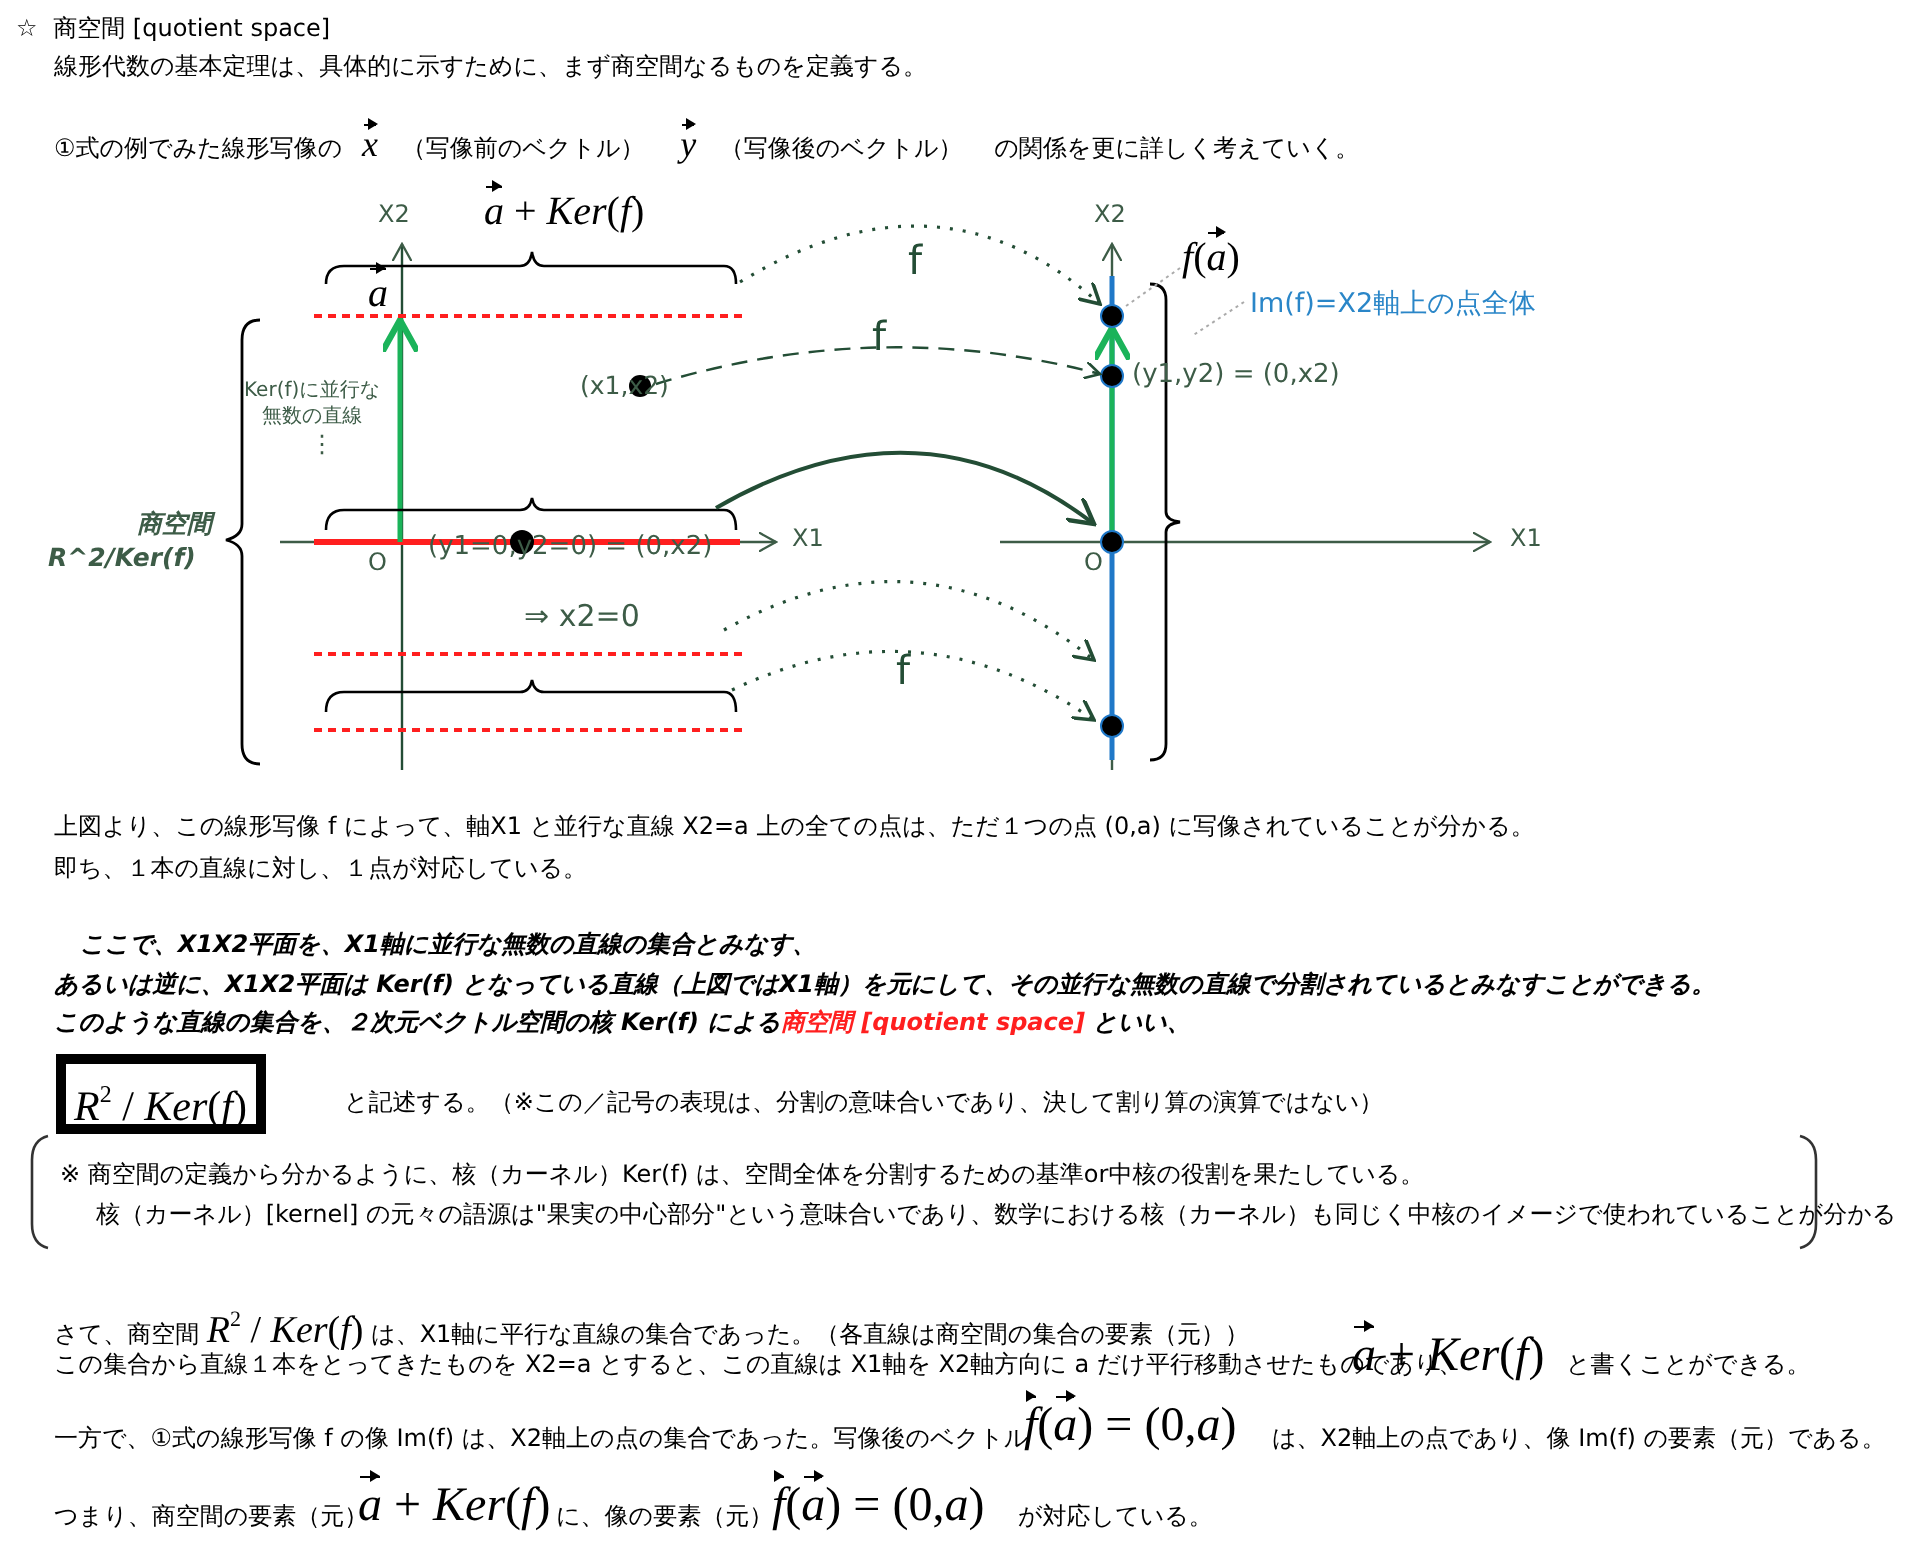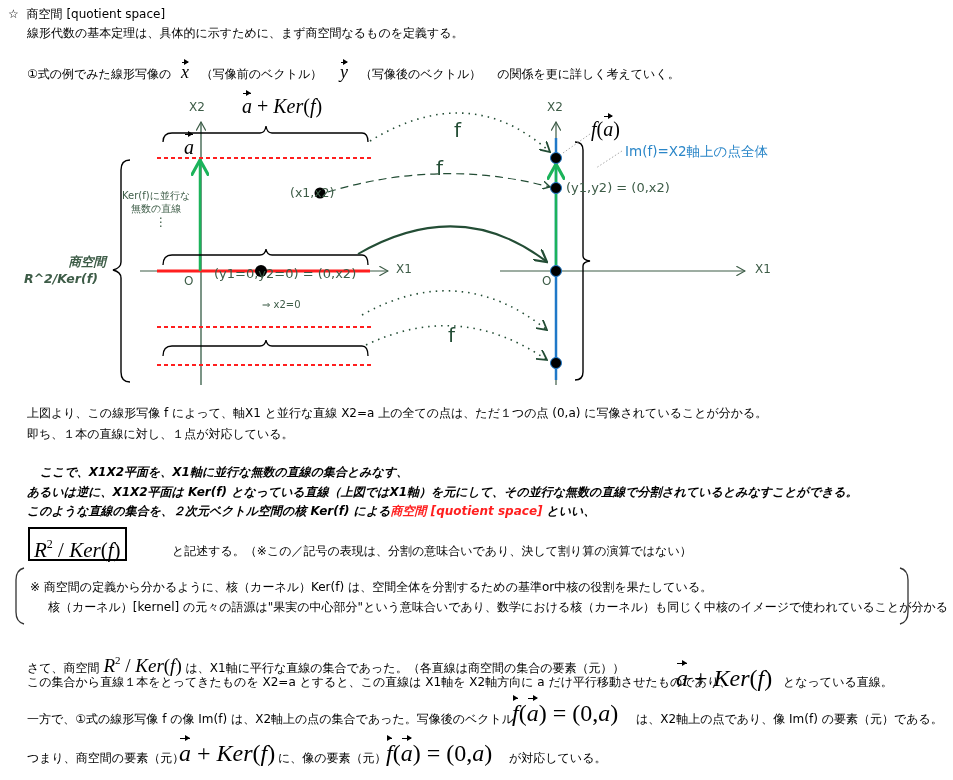--- a/index.html
+++ b/index.html
@@ -8,21 +8,21 @@
   .abs { position:absolute; white-space:nowrap; }
   .txt { font-size:12px; line-height:16px; }
   .bold { font-weight:bold;font-style:italic; }
   .red { color:#ff1f1f; }
   .math { font-family:"Liberation Serif", "DejaVu Serif", serif; font-style:italic; }
   .vec { position:relative; display:inline-block; }
   .vec::before { content:""; position:absolute; left:10%; right:10%; top:-2px; border-top:1.2px solid #000; }
   .vec::after { content:""; position:absolute; right:6%; top:-5px; width:0; height:0;
                 border-left:5px solid #000; border-top:3px solid transparent; border-bottom:3px solid transparent; }
   .dlabel { font-size:12px; color:#3d5c47; }
-  .boxed { border:2px solid #000000; padding:0 4px; }
+  .boxed { border:5px solid #000000; padding:0 4px; }
 </style>
 </head>
 <body>
 
 <div class="abs txt" style="left:8px;top:6px;">
   <span>☆</span>
   <span style="margin-left:4px;">商空間 [quotient space]</span>
 </div>
 <div class="abs txt" style="left:27px;top:25px;">線形代数の基本定理は、具体的に示すために、まず商空間なるものを定義する。</div>
 
@@ -109,21 +109,21 @@
     <div>Ker(f)に並行な</div>
     <div>無数の直線</div>
   </div>
   <div class="abs" style="left:155px;top:126px;font-size:12px;color:#3d5c47;line-height:12px;">⋮</div>
 
 
   <div class="abs bold" style="left:58px;top:164px;font-size:12.5px;color:#3d5c47;text-align:right;width:48px;">商空間</div>
   <div class="abs bold" style="left:24px;top:181px;font-size:12.5px;color:#3d5c47;">R^2/Ker(f)</div>
 
   <div class="abs dlabel" style="left:214px;top:176px;font-size:13px;">(y1=0,y2=0) = (0,x2)</div>
-  <div class="abs dlabel" style="left:262px;top:209px;font-size:10px;">⇒ x2=0</div>
+  <div class="abs dlabel" style="left:262px;top:209px;font-size:15px;">⇒ x2=0</div>
 
   <div class="abs" style="left:454px;top:28px;font-size:20px;color:#234d35;">f</div>
   <div class="abs" style="left:436px;top:66px;font-size:20px;color:#234d35;">f</div>
   <div class="abs" style="left:448px;top:233px;font-size:20px;color:#234d35;">f</div>
 
   
   <div class="abs dlabel" style="left:547px;top:10px;">X2</div>
   <div class="abs dlabel" style="left:755px;top:172px;">X1</div>
   <div class="abs dlabel" style="left:542px;top:184px;">O</div>
 
@@ -159,21 +159,21 @@
   <span>さて、商空間</span>
   <span class="math" style="font-size:19px;">R<sup style="font-size:11px;font-style:normal;vertical-align:8px;">2</sup><span style="font-style:normal;"> / </span>Ker<span style="font-style:normal;">(</span>f<span style="font-style:normal;">)</span></span>
   <span>は、X1軸に平行な直線の集合であった。（各直線は商空間の集合の要素（元））</span>
 </div>
 <div class="abs txt" style="left:27px;top:674px;">
   <span>この集合から直線１本をとってきたものを X2=a とすると、この直線は X1軸を X2軸方向に a だけ平行移動させたものであり、</span>
 </div>
 <div class="abs math" style="left:676px;top:665px;font-size:24px;">
   <span class="vec">a</span><span style="font-style:normal;"> + </span>Ker<span style="font-style:normal;">(</span>f<span style="font-style:normal;">)</span>
 </div>
-<div class="abs txt" style="left:783px;top:674px;">となっている直線。</div>
+<div class="abs txt" style="left:783px;top:674px;">と書くことができる。</div>
 
 <div class="abs txt" style="left:27px;top:711px;">一方で、①式の線形写像 f の像 Im(f) は、X2軸上の点の集合であった。写像後のベクトル</div>
 <div class="abs math" style="left:512px;top:700px;font-size:24px;">
   <span class="vec">f</span><span style="font-style:normal;">(</span><span class="vec">a</span><span style="font-style:normal;">) = (0,</span>a<span style="font-style:normal;">)</span>
 </div>
 <div class="abs txt" style="left:636px;top:711px;">は、X2軸上の点であり、像 Im(f) の要素（元）である。</div>
 
 <div class="abs txt" style="left:27px;top:750px;">つまり、商空間の要素（元）</div>
 <div class="abs math" style="left:179px;top:740px;font-size:24px;">
   <span class="vec">a</span><span style="font-style:normal;"> + </span>Ker<span style="font-style:normal;">(</span>f<span style="font-style:normal;">)</span>

